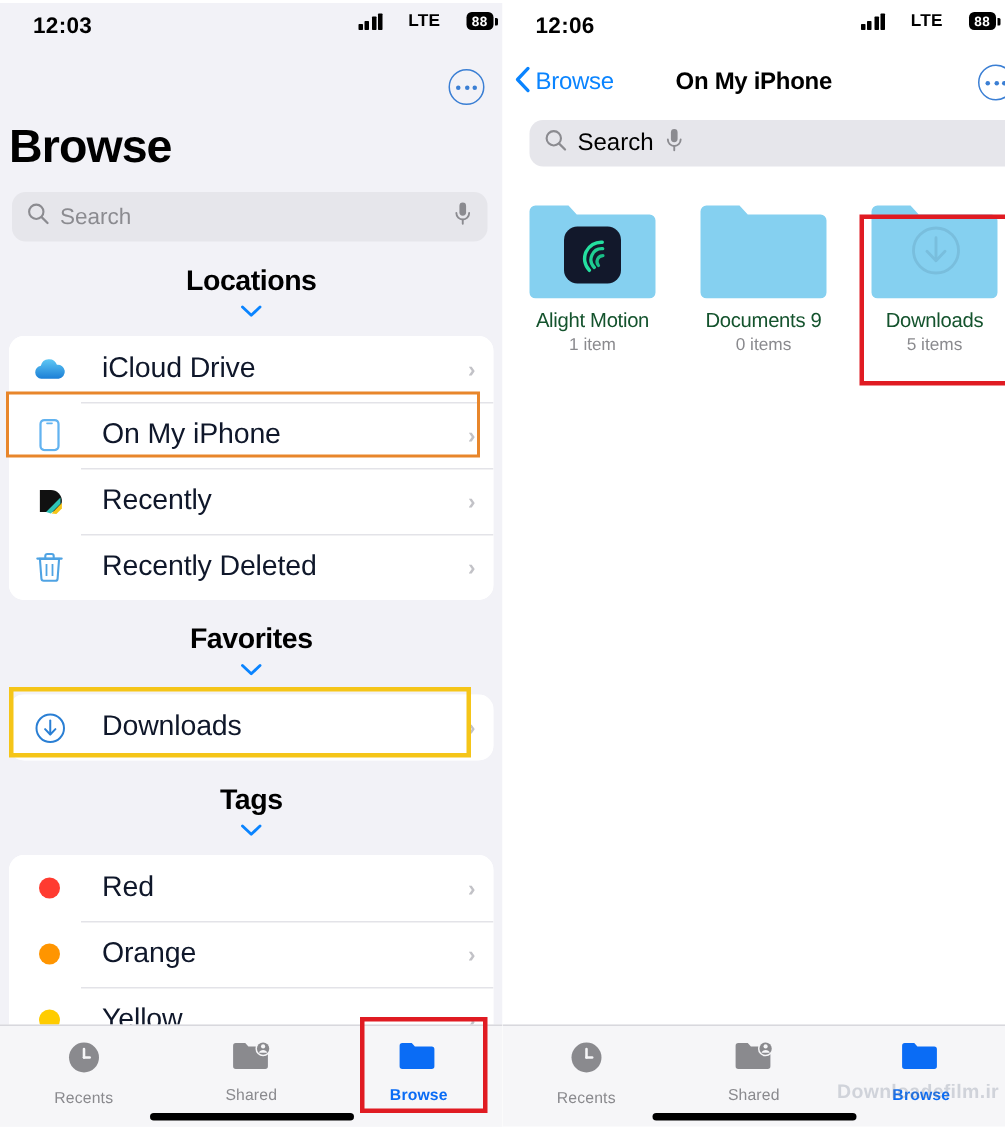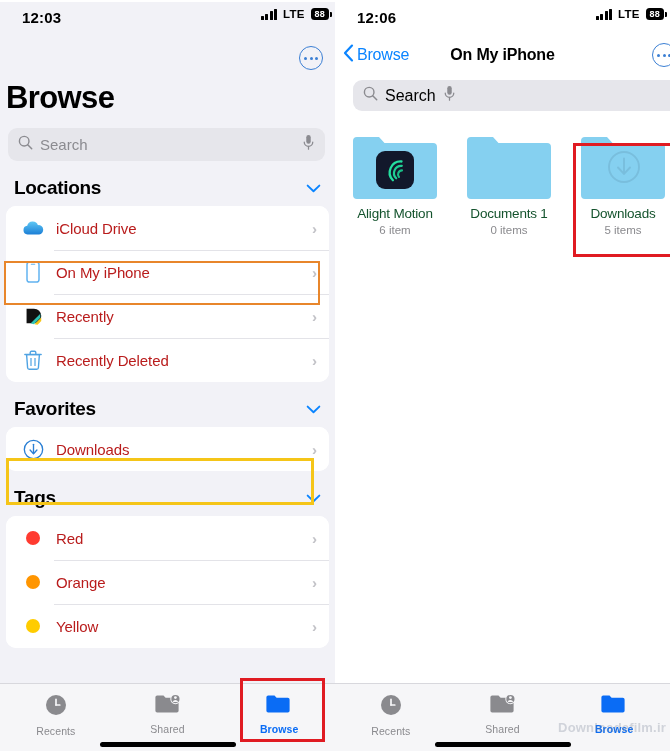--- a/index.html
+++ b/index.html
@@ -19,21 +19,21 @@
   .statusbar {
     height:30px; display:flex; align-items:center;
     padding:0 16px 0 0; position:relative;
   }
   .sb-time {
     font-size:15px; font-weight:bold; color:#000;
     position:absolute; left:22px; top:7px; letter-spacing:.2px;
   }
   .sb-right {
     position:absolute; right:6px; top:6px;
-    display:flex; align-items:center; gap:6px;
+    display:flex; align-items:center; gap:17px;
   }
   .bars { display:flex; align-items:flex-end; gap:1.5px; height:11px; }
   .bars i { width:3px; background:#000; border-radius:.5px; display:block; }
   .bars i:nth-child(1){height:4px;} .bars i:nth-child(2){height:6px;}
   .bars i:nth-child(3){height:8.5px;} .bars i:nth-child(4){height:11px;}
   .lte { font-size:11.5px; font-weight:bold; color:#000; letter-spacing:.2px; }
   .batt {
     background:#000; color:#fff; font-size:9px; font-weight:bold;
     border-radius:3.5px; padding:1.5px 4px 1.5px 4px; line-height:1;
     position:relative; letter-spacing:.2px;
@@ -63,36 +63,37 @@
     padding:0 10px; gap:7px; position:relative;
   }
   .searchbar .magnifier { flex:0 0 auto; }
   .searchbar .sb-text { font-size:15px; color:#8B8B90; flex:1; }
   .searchbar .mic { flex:0 0 auto; margin-left:auto; }
 
   
   .section-head {
     display:flex; align-items:center; justify-content:space-between;
     padding:16px 14px 7px 14px;
+    flex-direction:column;
   }
   .section-head .title { font-size:19px; font-weight:bold; color:#000; letter-spacing:-.3px; }
   .chev-d { color:#0A84FF; }
 
   
   .group { background:#fff; border-radius:10px; margin:0 6px; overflow:hidden; }
   .row {
     display:flex; align-items:center; height:44px;
     padding-left:14px; padding-right:12px; position:relative; background:#fff;
   }
   .row + .row::before {
     content:""; position:absolute; left:48px; right:0; top:0;
     height:1px; background:#E3E3E8;
   }
   .row .ricon { width:26px; display:flex; align-items:center; justify-content:center; flex:0 0 26px; }
-  .row .rlabel { font-size:15px; color:#b91c1c; margin-left:10px; flex:1; letter-spacing:-.1px; }
+  .row .rlabel { font-size:19px; color:#0f172a; margin-left:22px; flex:1; letter-spacing:-.1px; }
   .row .rchev { color:#C2C2C7; font-size:15px; font-weight:600; }
 
   .dot { width:14px; height:14px; border-radius:50%; display:block; }
 
   
   .hl { position:absolute; box-sizing:border-box; pointer-events:none; z-index:20; }
   .hl.orange { border:2.5px solid #E8862B; }
   .hl.yellow { border:3px solid #F5C518; }
   .hl.red    { border:3px solid #E01B22; }
 
@@ -413,30 +414,30 @@
         </svg>
         <div class="app-badge">
           <svg width="28" height="28" viewBox="0 0 28 28">
             <path d="M20.5 5.5a11 11 0 0 0-8.6 18.7" fill="none" stroke="#24E0A0" stroke-width="2.3" stroke-linecap="round"></path>
             <path d="M20.8 9.8a7.3 7.3 0 0 0-5.6 12.5" fill="none" stroke="#1FCF93" stroke-width="2.2" stroke-linecap="round"></path>
             <path d="M21 14.4a4 4 0 0 0-3 6.6" fill="none" stroke="#19BE87" stroke-width="2.1" stroke-linecap="round"></path>
           </svg>
         </div>
       </div>
       <div class="folder-name">Alight Motion</div>
-      <div class="folder-count">6 item</div>
+      <div class="folder-count">1 item</div>
     </div>
 
     <div class="folder">
       <div class="folder-ico">
         <svg class="folder-back" viewBox="0 0 88 66">
           <path d="M2 8a4 4 0 0 1 4-4h22l5.5 6H82a4 4 0 0 1 4 4v48a4 4 0 0 1-4 4H6a4 4 0 0 1-4-4z" fill="#85D0F0"></path>
         </svg>
       </div>
-      <div class="folder-name">Documents 1</div>
+      <div class="folder-name">Documents 9</div>
       <div class="folder-count">0 items</div>
     </div>
 
     <div class="folder">
       <div class="folder-ico">
         <svg class="folder-back" viewBox="0 0 88 66">
           <path d="M2 8a4 4 0 0 1 4-4h22l5.5 6H82a4 4 0 0 1 4 4v48a4 4 0 0 1-4 4H6a4 4 0 0 1-4-4z" fill="#85D0F0"></path>
         </svg>
         <div class="dl-badge">
           <svg width="36" height="36" viewBox="0 0 36 36">

